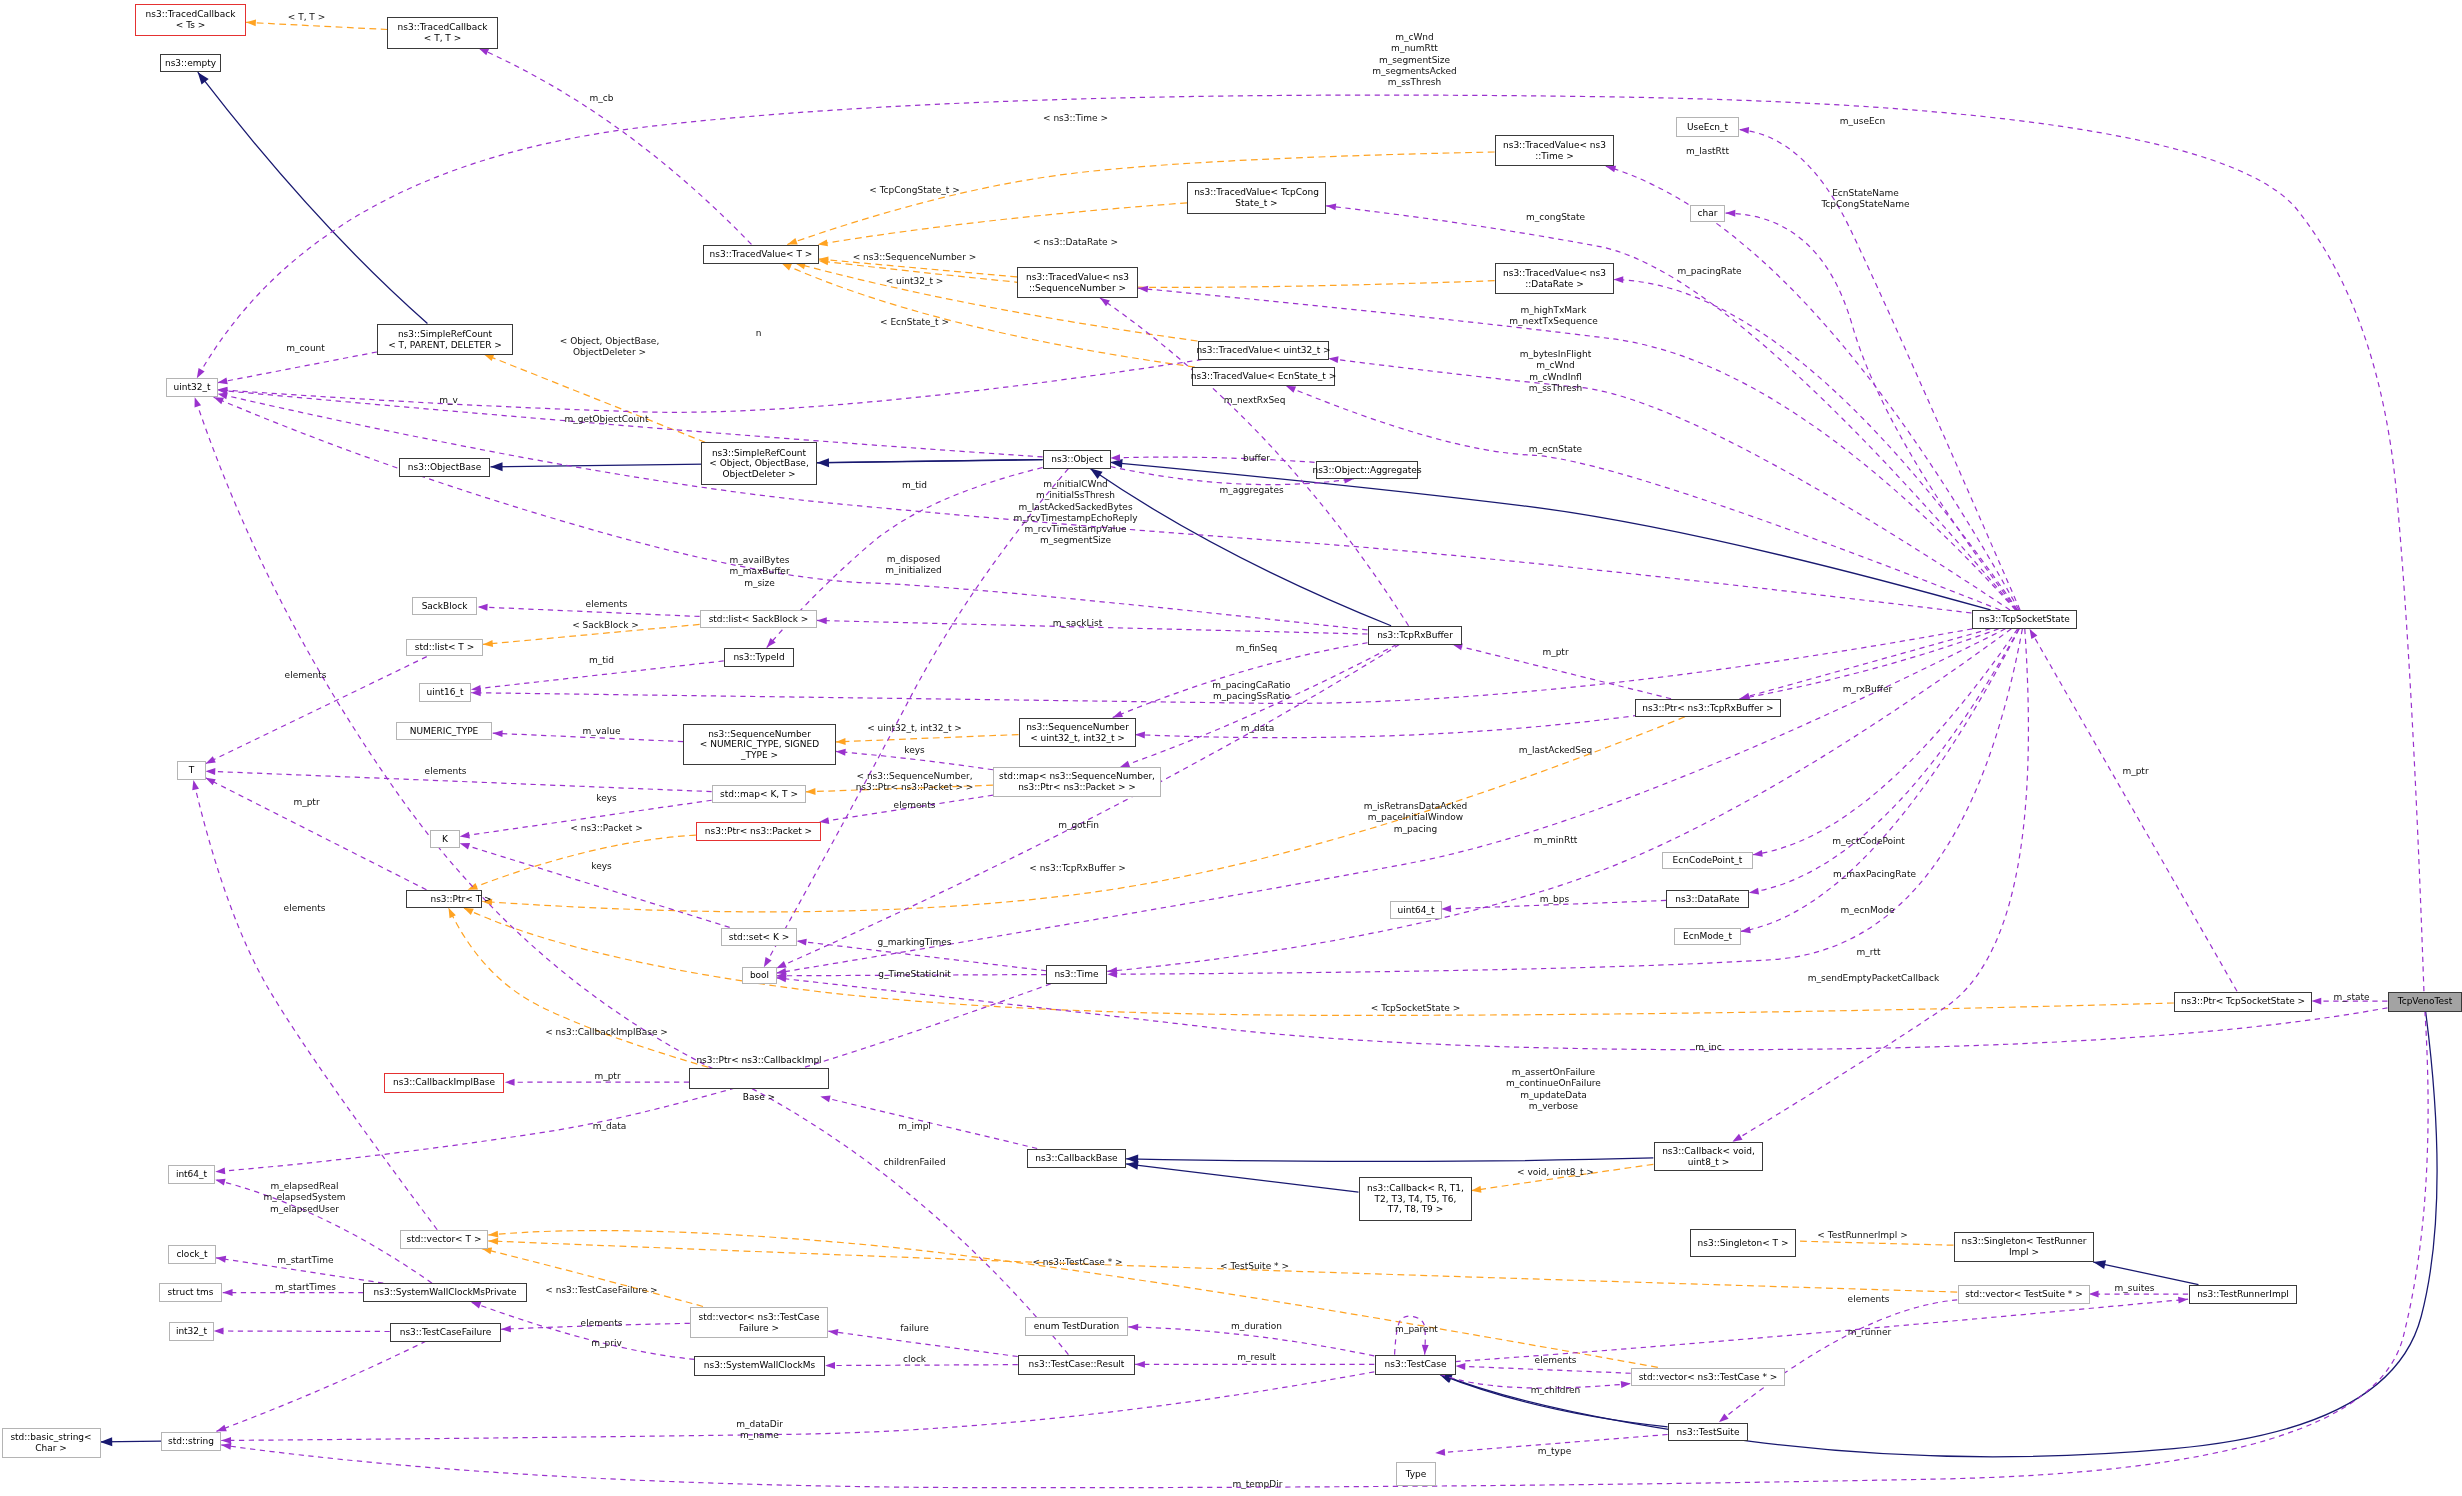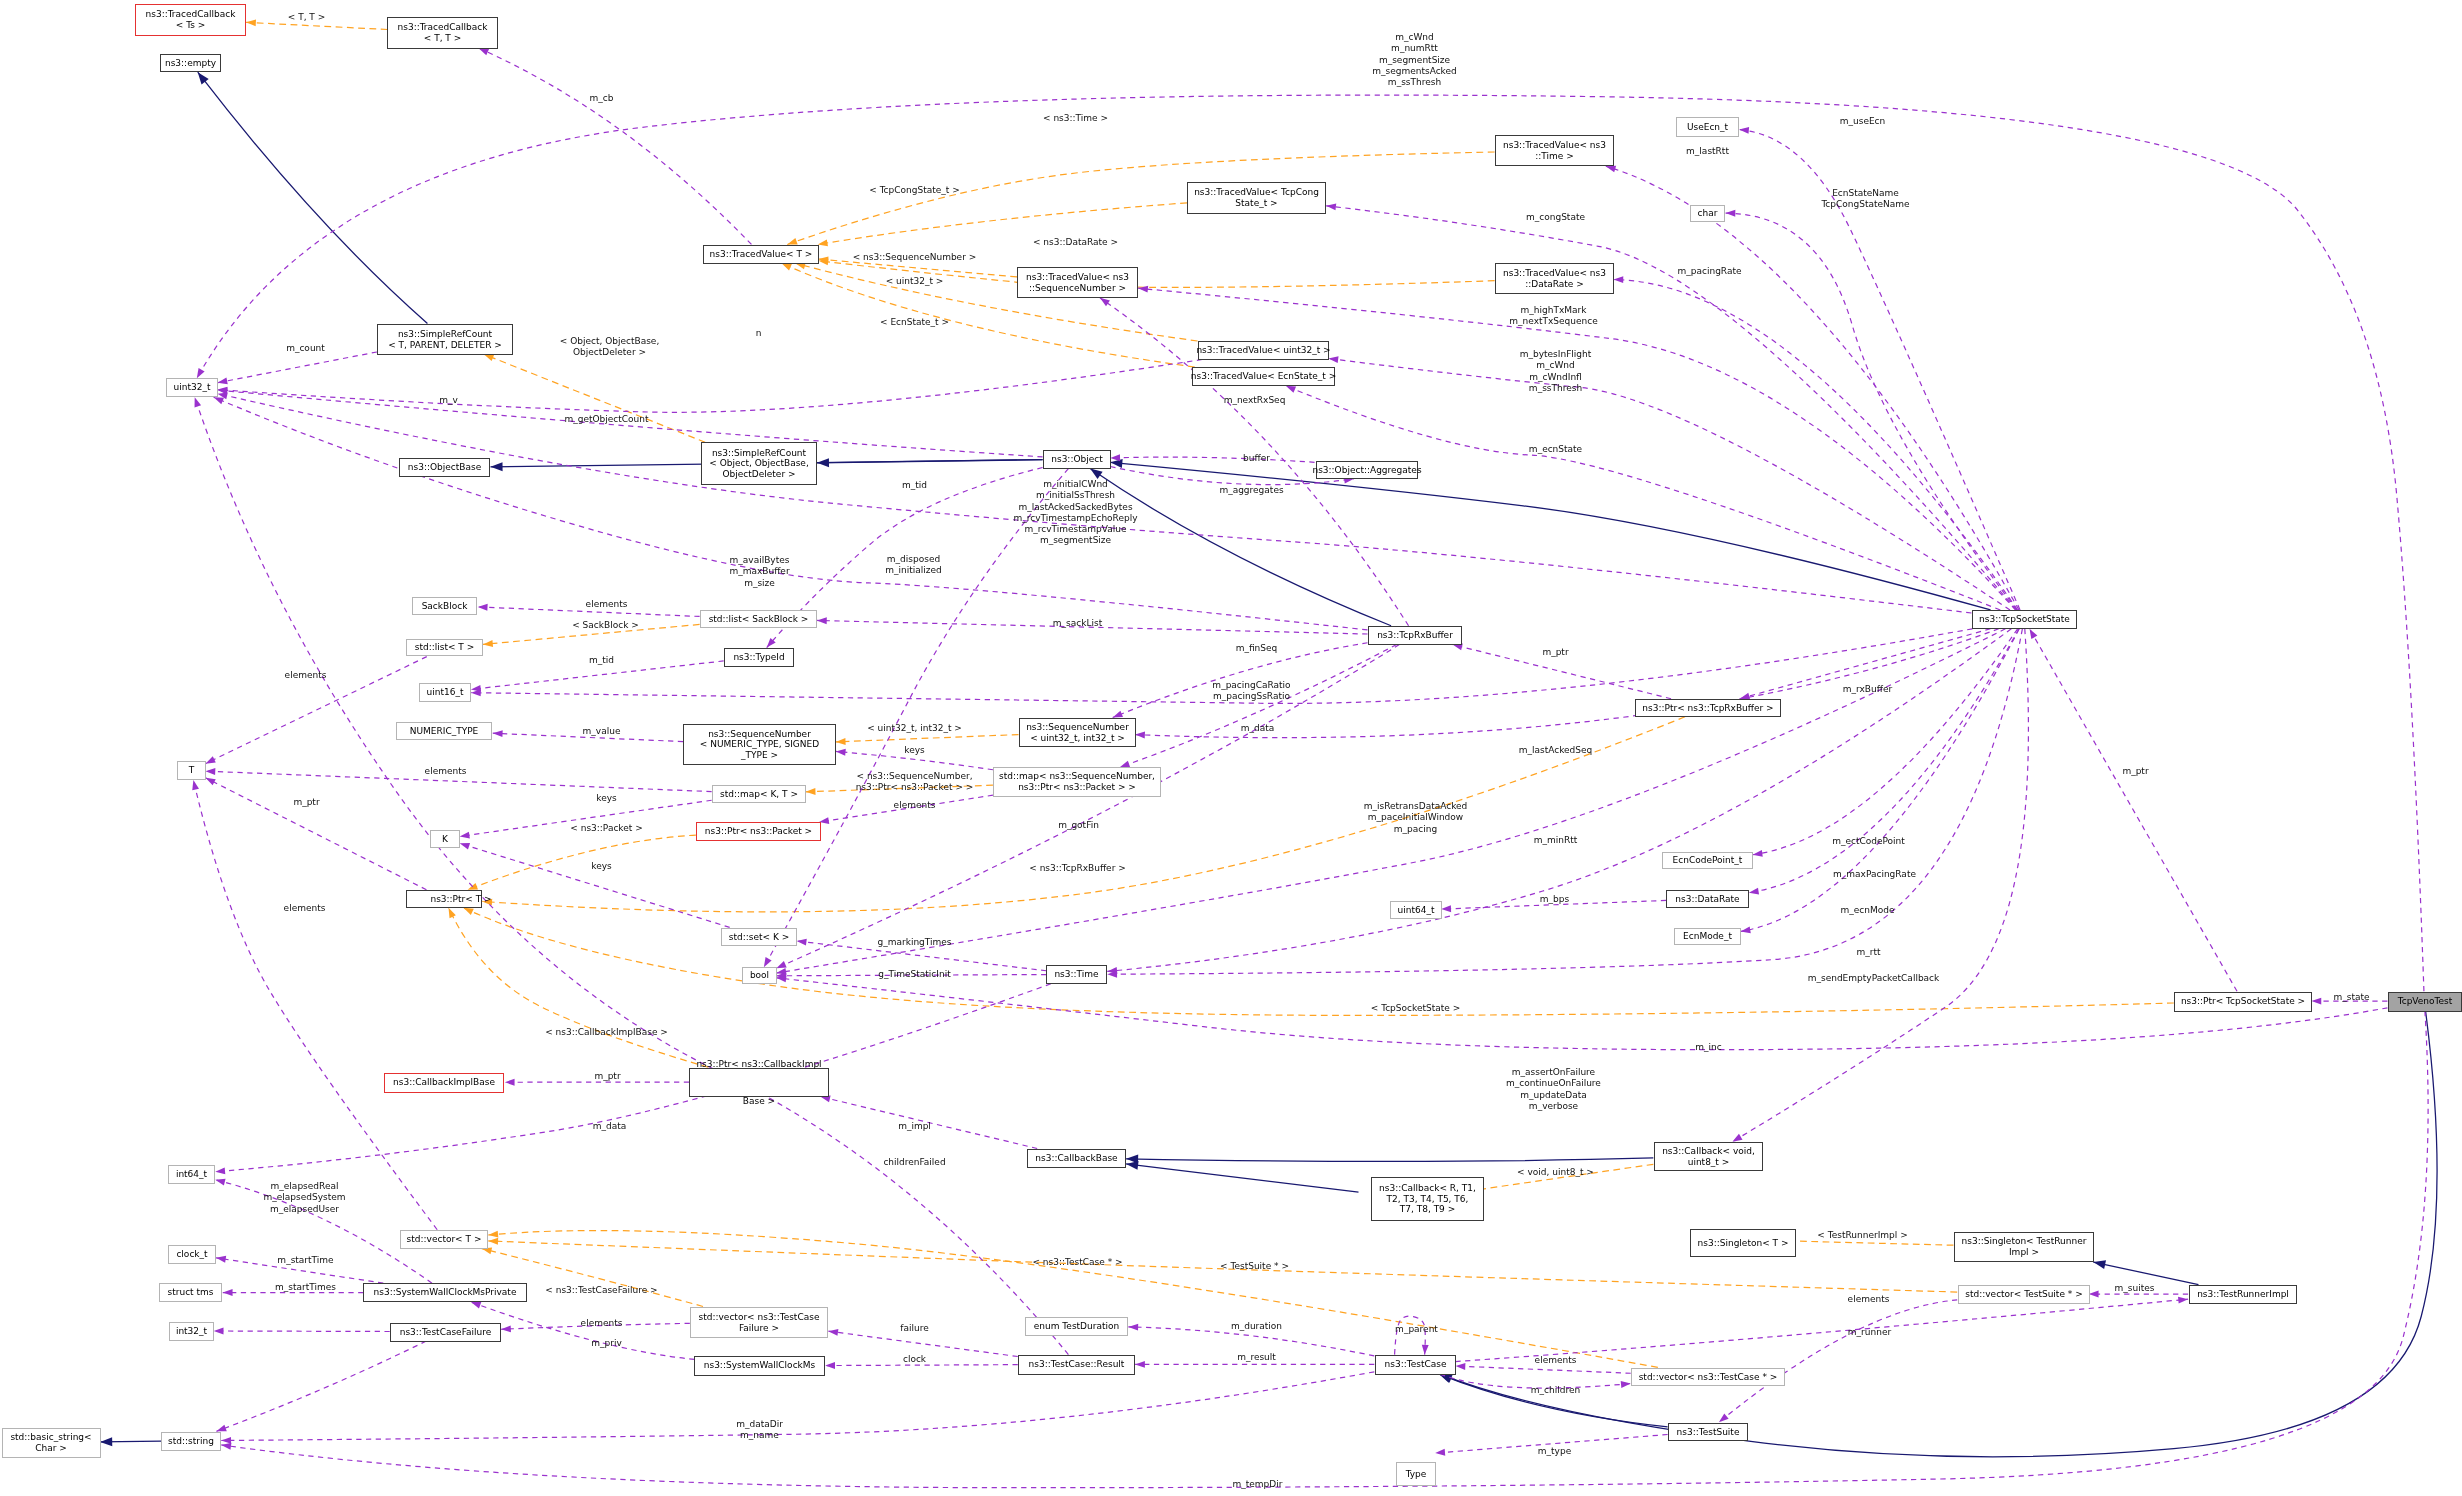--- a/index.html
+++ b/index.html
@@ -369,38 +369,38 @@
     </div>
     <div class="node plain" style="left: 721px; top: 928px; width: 76px; height: 18px;">
       <div>std::set&lt; K &gt;</div>
     </div>
     <div class="node plain" style="left: 742px; top: 967px; width: 35px; height: 17.3px;">
       <div>bool</div>
     </div>
     <div class="node cls" style="left: 1046px; top: 965px; width: 61px; height: 19px; text-align: right;">
       <div>ns3::Time</div>
     </div>
-    <div class="node cls" style="left: 689px; top: 1068px; width: 140px; height: 29px; gap: 26px;">
+    <div class="node cls" style="left: 689px; top: 1068px; width: 140px; height: 21px; gap: 26px;">
       <div>ns3::Ptr&lt; ns3::CallbackImpl</div>
       <div>Base &gt;</div>
     </div>
     <div class="node cls" style="left: 1027px; top: 1149px; width: 99px; height: 19px;">
       <div>ns3::CallbackBase</div>
     </div>
     <div class="node plain" style="left: 1390px; top: 901px; width: 52px; height: 18px;">
       <div>uint64_t</div>
     </div>
     <div class="node plain" style="left: 1674px; top: 928px; width: 67px; height: 17.3px;">
       <div>EcnMode_t</div>
     </div>
     <div class="node cls" style="left: 1654px; top: 1142px; width: 109px; height: 29px;">
       <div>ns3::Callback&lt; void,</div>
       <div>uint8_t &gt;</div>
     </div>
-    <div class="node cls" style="left: 1359px; top: 1177px; width: 113px; height: 44px; margin-left: 12px;">
+    <div class="node cls" style="left: 1359px; top: 1177px; width: 113px; height: 44px;">
       <div>ns3::Callback&lt; R, T1,</div>
       <div>T2, T3, T4, T5, T6,</div>
       <div>T7, T8, T9 &gt;</div>
     </div>
     <div class="node cls" style="left: 2174px; top: 992px; width: 138px; height: 19.6px;">
       <div>ns3::Ptr&lt; TcpSocketState &gt;</div>
     </div>
     <div class="node focus" style="left: 2388px; top: 992px; width: 74px; height: 19.6px;">
       <div>TcpVenoTest</div>
     </div>

